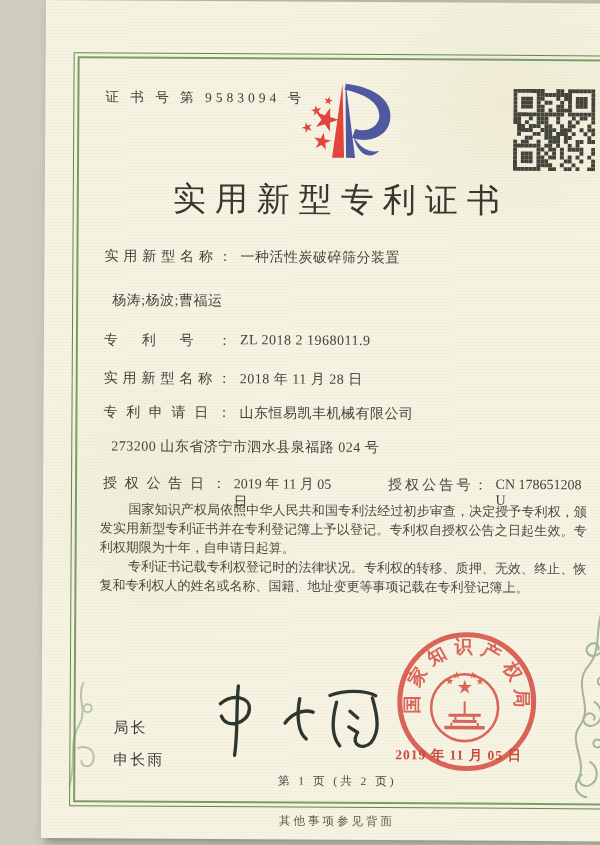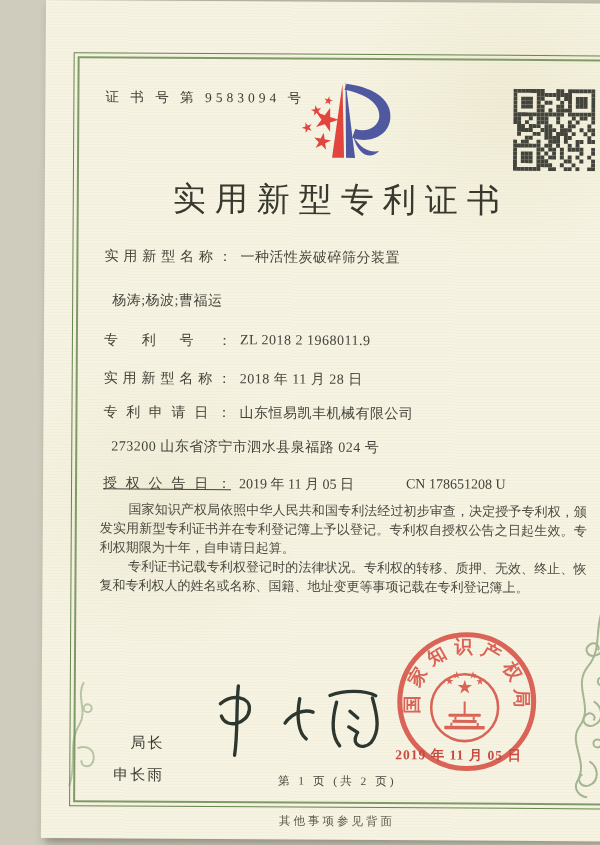--- a/index.html
+++ b/index.html
@@ -26,24 +26,24 @@
   .qr-wrap{position:absolute;left:468px;top:86px;width:82px;height:82px;}
   .title{
     position:absolute;left:0;right:0;top:176px;text-align:center;
     font-size:33px;letter-spacing:9px;color:#38382f;font-weight:500;
   }
   .row{position:absolute;left:60px;right:44px;display:flex;font-size:14px;color:#44443b;}
   .row .lab{display:inline-block;width:128px;flex:none;text-align:justify;text-align-last:justify;letter-spacing:0.5px;}
   .row .val{flex:1;padding-left:8px;letter-spacing:0.5px;}
   .row2col{position:absolute;left:60px;right:44px;display:flex;font-size:14px;color:#44443b;}
   .row2col .pair{display:flex;}
-  .row2col .lab2{display:inline-block;text-align:justify;text-align-last:justify;text-decoration:underline;}
+  .row2col .lab2{display:inline-block;text-align:justify;text-align-last:justify;}
   .paras{position:absolute;left:57px;right:48px;top:499px;font-size:13px;line-height:19px;color:#4a4a40;text-align:justify;}
   .paras p{margin:0;text-indent:2.2em;}
-  .director{position:absolute;left:72px;top:726px;font-size:15px;line-height:2.15;color:#3d3d34;letter-spacing:2px;text-align:right;}
+  .director{position:absolute;left:72px;top:711px;font-size:15px;line-height:2.15;color:#3d3d34;letter-spacing:2px;}
   .sig{position:absolute;left:163px;top:676px;width:190px;height:88px;}
   .seal{position:absolute;left:352px;top:626px;width:146px;height:146px;opacity:.92;}
   .seal-date{position:absolute;left:354px;top:744px;font-size:13.5px;color:#c8493d;letter-spacing:1px;font-weight:bold;}
   .page-indicator{position:absolute;left:0;right:0;top:772px;text-align:center;font-size:11.5px;letter-spacing:3px;color:#4a4a40;}
   .back-note{position:absolute;left:0;right:0;top:812px;text-align:center;font-size:11.5px;letter-spacing:3px;color:#5c5c4e;}
   .flourish{position:absolute;pointer-events:none;}
   .fl-br{right:14px;bottom:40px;width:70px;height:210px;opacity:.6;}
   .fl-bl{left:22px;bottom:50px;width:52px;height:110px;opacity:.45;}
   svg{display:block;}
 </style>
@@ -357,20 +357,21 @@
     </div>
     <div class="row" style="top:437px">
       <span class="val">273200 山东省济宁市泗水县泉福路 024 号</span>
     </div>
     <div class="row2col" style="top:474px">
       <div class="pair">
         <span class="lab2" style="width:128px">授权公告日：</span>
         <span class="val" style="padding-left:8px">2019 年 11 月 05 日</span>
       </div>
       <div class="pair" style="margin-left:44px">
+        <span class="lab2" style="width:104px">授权公告号：</span>
         <span class="val" style="padding-left:8px">CN 178651208 U</span>
       </div>
     </div>
 
     <div class="paras">
       <p>国家知识产权局依照中华人民共和国专利法经过初步审查，决定授予专利权，颁发实用新型专利证书并在专利登记簿上予以登记。专利权自授权公告之日起生效。专利权期限为十年，自申请日起算。</p>
       <p>专利证书记载专利权登记时的法律状况。专利权的转移、质押、无效、终止、恢复和专利权人的姓名或名称、国籍、地址变更等事项记载在专利登记簿上。</p>
     </div>
 
     <div class="director">

